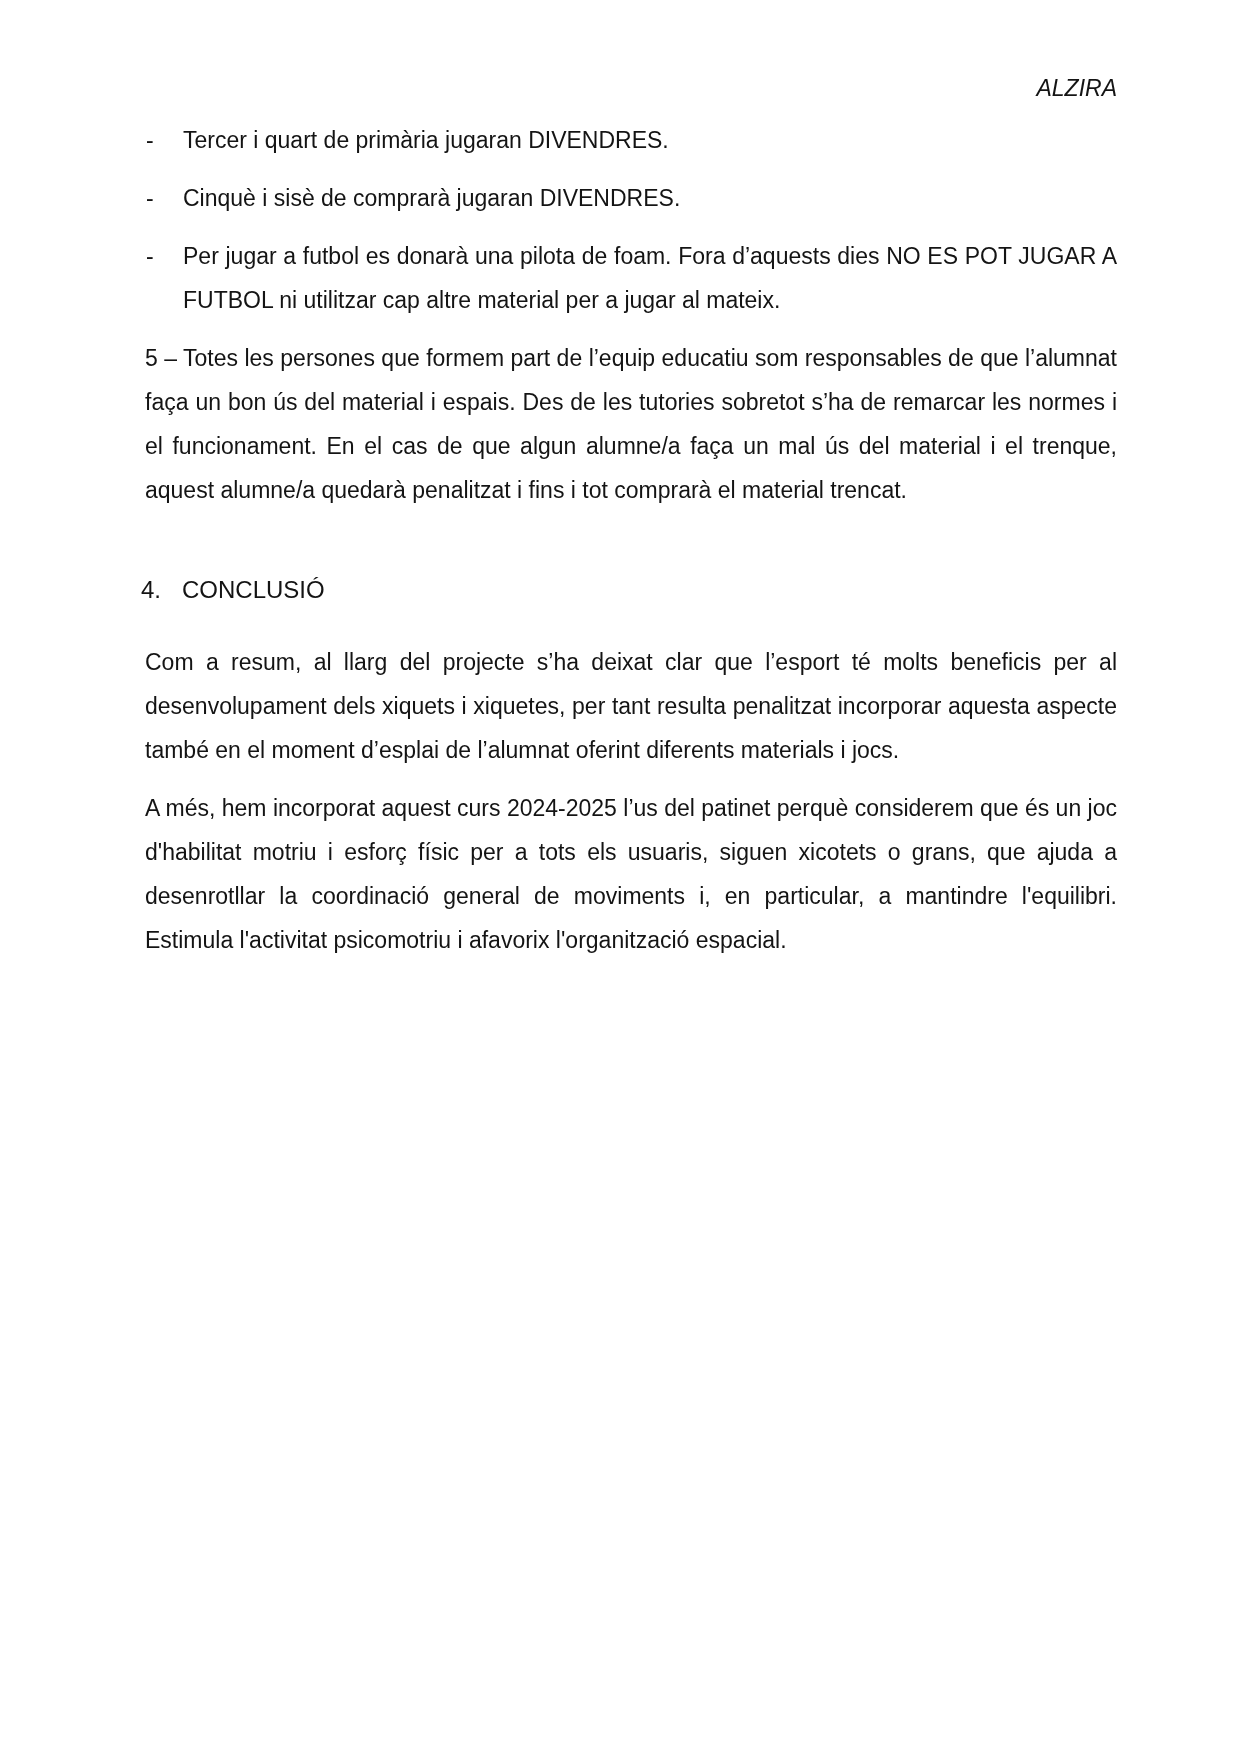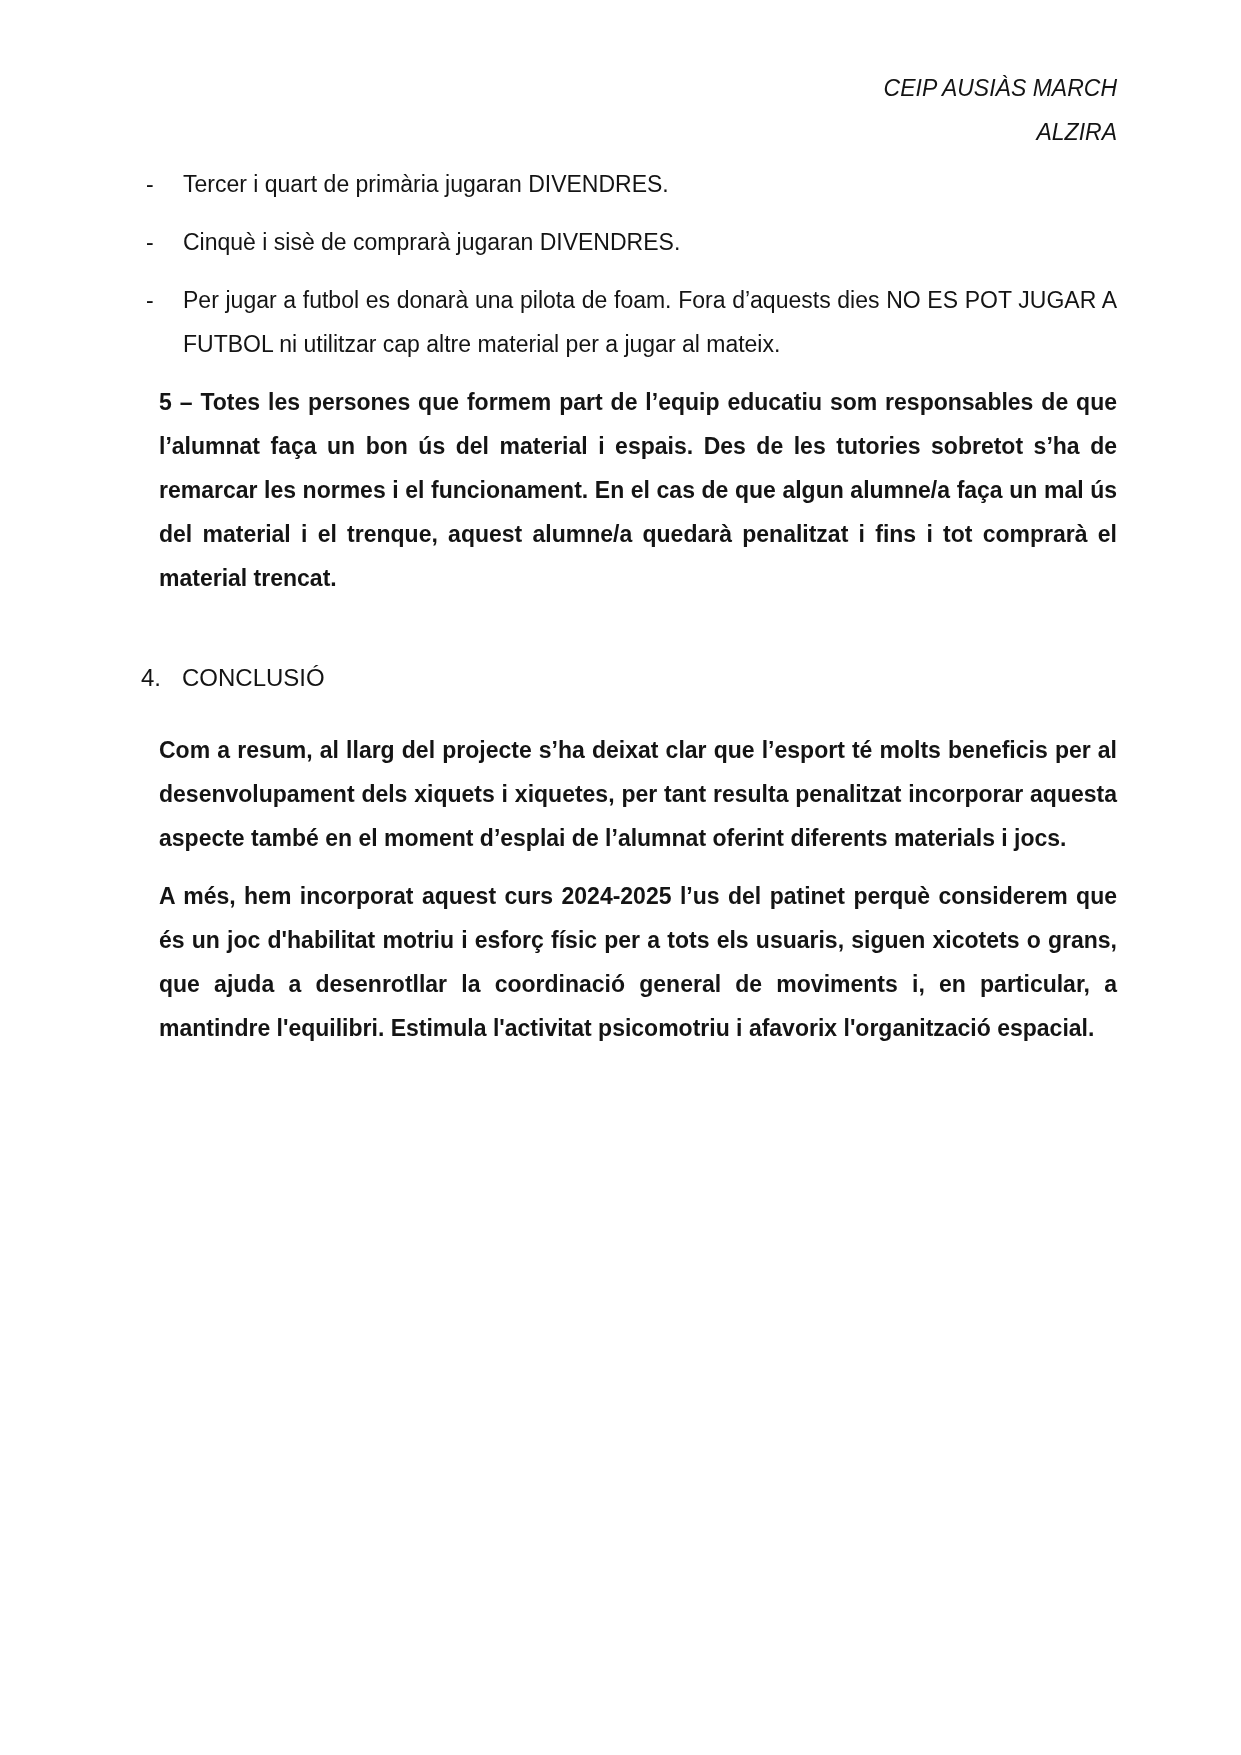--- a/index.html
+++ b/index.html
@@ -41,44 +41,42 @@
     flex: none;
     width: 42px;
     box-sizing: border-box;
     padding-left: 5px;
   }
   .bullet-text {
     flex: 1;
     text-align: justify;
   }
   p.body-par {
-    margin: 0 0 14px 18px;
+    margin: 0 0 14px 4px;
     text-align: justify;
-    font-weight: bold;
   }
   .section-heading {
     display: flex;
     margin: 56px 0 28px 0;
     font-size: 24px;
   }
   .section-number {
     flex: none;
     width: 41px;
   }
   .section-title {
     text-underline-offset: 5px;
   }
 </style>
 </head>
 <body>
 
 <div class="page">
 
   <header class="doc-header">
-    <span class="hline">CEIP AUSIÀS MARCH</span>
     <span class="hline">ALZIRA</span>
   </header>
 
   <ul class="doc-bullets">
     <li>
       <span class="bullet-marker">-</span>
       <span class="bullet-text">Tercer i quart de primària jugaran DIVENDRES.</span>
     </li>
     <li>
       <span class="bullet-marker">-</span>

